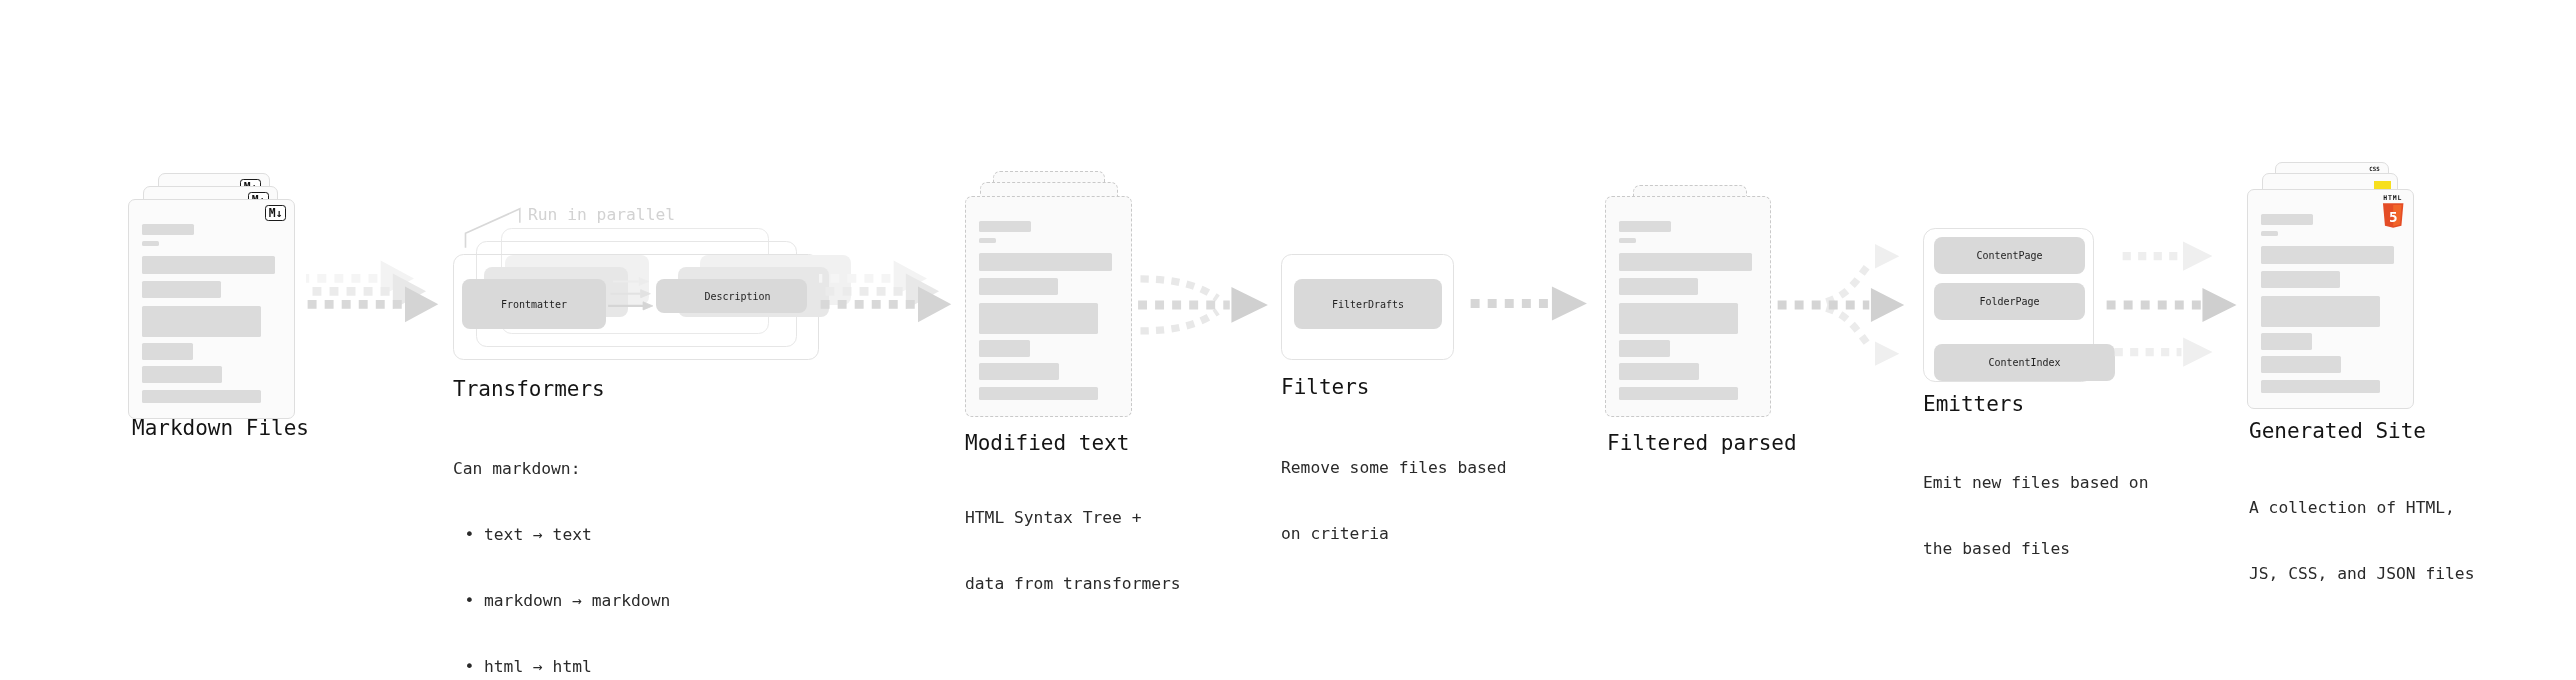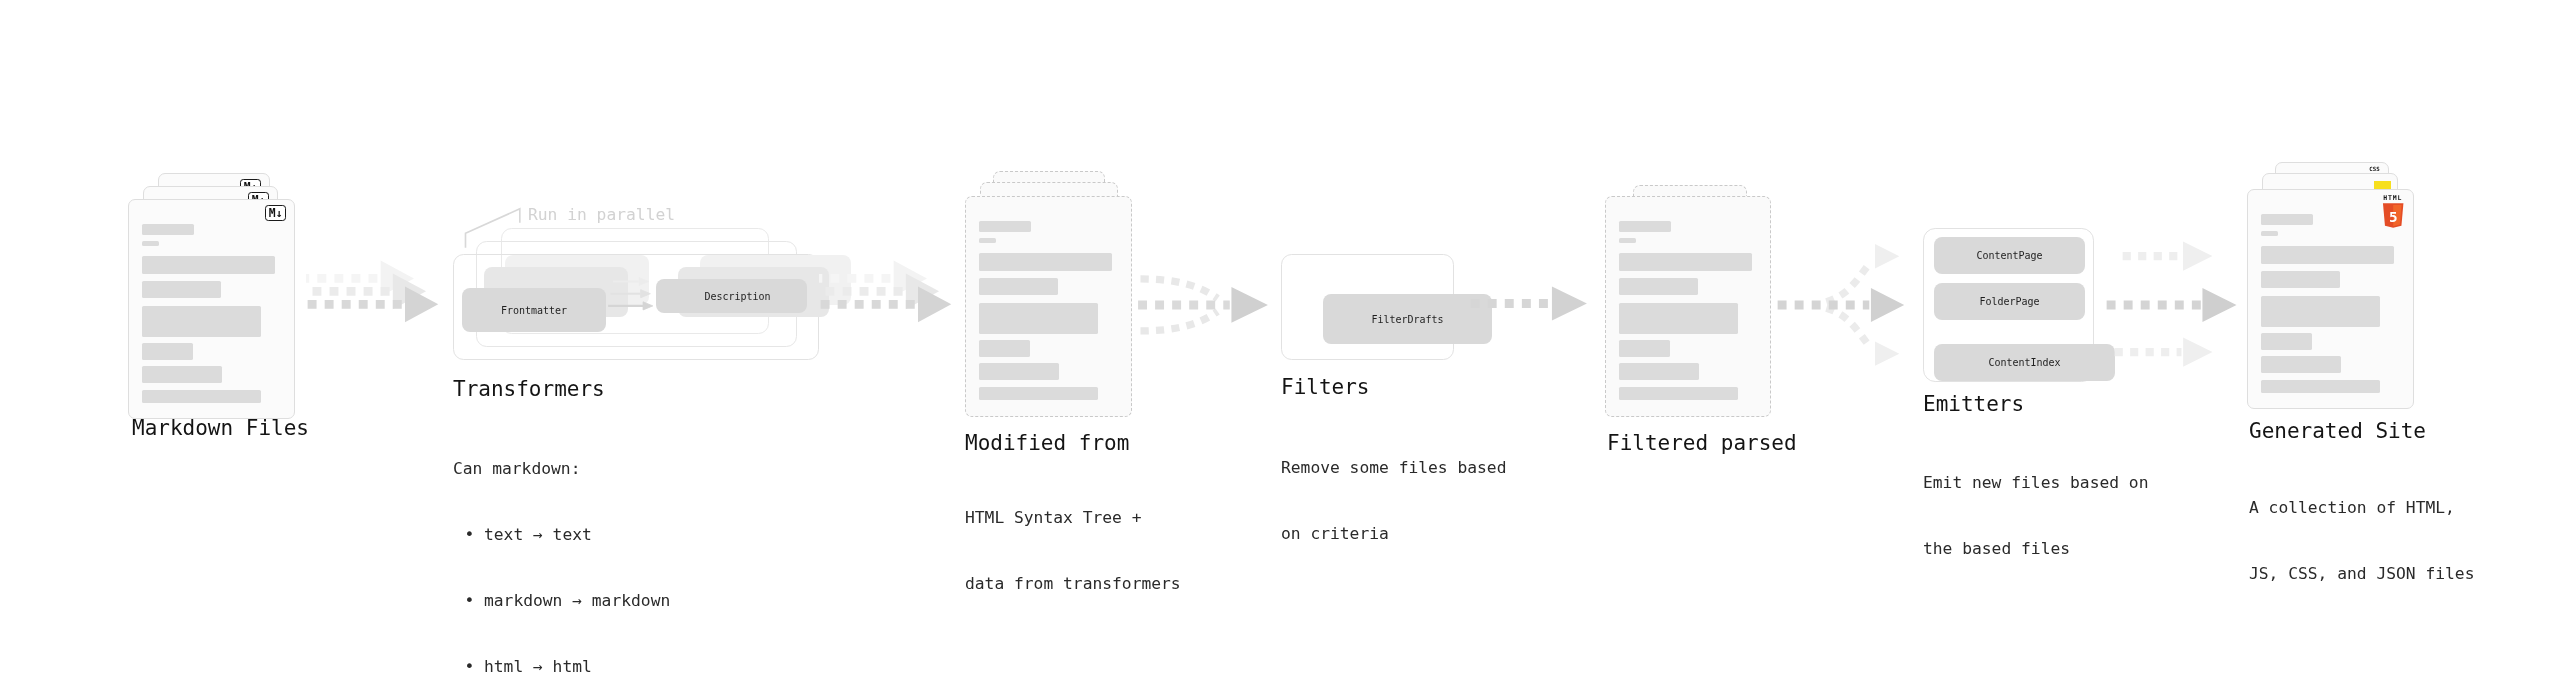--- a/index.html
+++ b/index.html
@@ -102,21 +102,21 @@
   </svg>
 
   <div class="outline-box" style="left:501px;top:228px;width:268px;height:106px;border-color:#e9e9e9;"></div>
   <div class="outline-box" style="left:476px;top:241px;width:321px;height:106px;border-color:#e6e6e6;"></div>
   <div class="outline-box" style="left:453px;top:254px;width:366px;height:106px;"></div>
 
   <div class="pill echo2" style="left:505px;top:255px;width:144px;height:50px;"></div>
   <div class="pill echo2" style="left:700px;top:255px;width:151px;height:50px;"></div>
   <div class="pill echo1" style="left:484px;top:267px;width:144px;height:50px;"></div>
   <div class="pill echo1" style="left:678px;top:267px;width:151px;height:50px;"></div>
-  <div class="pill" style="left:462px;top:288px;width:144px;height:44px;">Frontmatter</div>
+  <div class="pill" style="left:462px;top:279px;width:144px;height:50px;">Frontmatter</div>
   <div class="pill" style="left:656px;top:279px;width:151px;height:34px;padding-left:12px;">Description</div>
 
   <svg class="abs" style="left:608px;top:275px;" width="49" height="39" viewBox="0 0 60 48">
     <g stroke="#ececec" fill="#ececec">
         <line x1="6" y1="8" x2="38" y2="8" stroke-width="2.5"></line>
         <polygon points="38,3 50,8 38,13"></polygon>
       </g>
     <g stroke="#e2e2e2" fill="#e2e2e2">
         <line x1="3" y1="23" x2="40" y2="23" stroke-width="2.5"></line>
         <polygon points="40,18 52,23 40,28"></polygon>
@@ -157,35 +157,35 @@
       <div class="bar b1"></div>
       <div class="bar b2"></div>
       <div class="bar b3"></div>
       <div class="bar b4"></div>
       <div class="bar b5"></div>
       <div class="bar b6"></div>
       <div class="bar b7"></div>
       <div class="bar b8"></div>
     </div>
   </div>
-  <div class="stage-label" style="left:965px;top:431px;">Modified from</div>
+  <div class="stage-label" style="left:965px;top:431px;">Modified text</div>
   <div class="stage-desc" style="left:965px;top:463px;">
     <div>HTML Syntax Tree +</div>
     <div>data from transformers</div>
   </div>
 
   <svg class="abs" style="left:1134px;top:244px;" width="138" height="130" viewBox="0 0 170 160">
     <path d="M 8 43 C 55 43, 82 52, 103 67" fill="none" stroke="#e8e8e8" stroke-width="9" stroke-dasharray="10 9"></path>
     <path d="M 8 107 C 55 107, 82 98, 103 83" fill="none" stroke="#e8e8e8" stroke-width="9" stroke-dasharray="10 9"></path>
     <line x1="5" y1="75" x2="118" y2="75" stroke="#dadada" stroke-width="11" stroke-dasharray="11 10"></line>
     <polygon points="120,53 165,75 120,97" fill="#d0d0d0"></polygon>
   </svg>
 
   <div class="outline-box" style="left:1281px;top:254px;width:173px;height:106px;background:#fff;"></div>
-  <div class="pill" style="left:1294px;top:294px;width:169px;height:50px;margin-left:29px;">FilterDrafts</div>
+  <div class="pill" style="left:1294px;top:279px;width:148px;height:50px;">FilterDrafts</div>
   <div class="stage-label" style="left:1281px;top:375px;">Filters</div>
   <div class="stage-desc" style="left:1281px;top:413px;">
     <div>Remove some files based</div>
     <div>on criteria</div>
   </div>
 
   <svg class="abs" style="left:1469px;top:279px;" width="122" height="49" viewBox="0 0 150 60">
     <line x1="2" y1="30" x2="100" y2="30" stroke="#d6d6d6" stroke-width="11" stroke-dasharray="11 10"></line>
     <polygon points="102,9 145,30 102,51" fill="#d2d2d2"></polygon>
   </svg>

